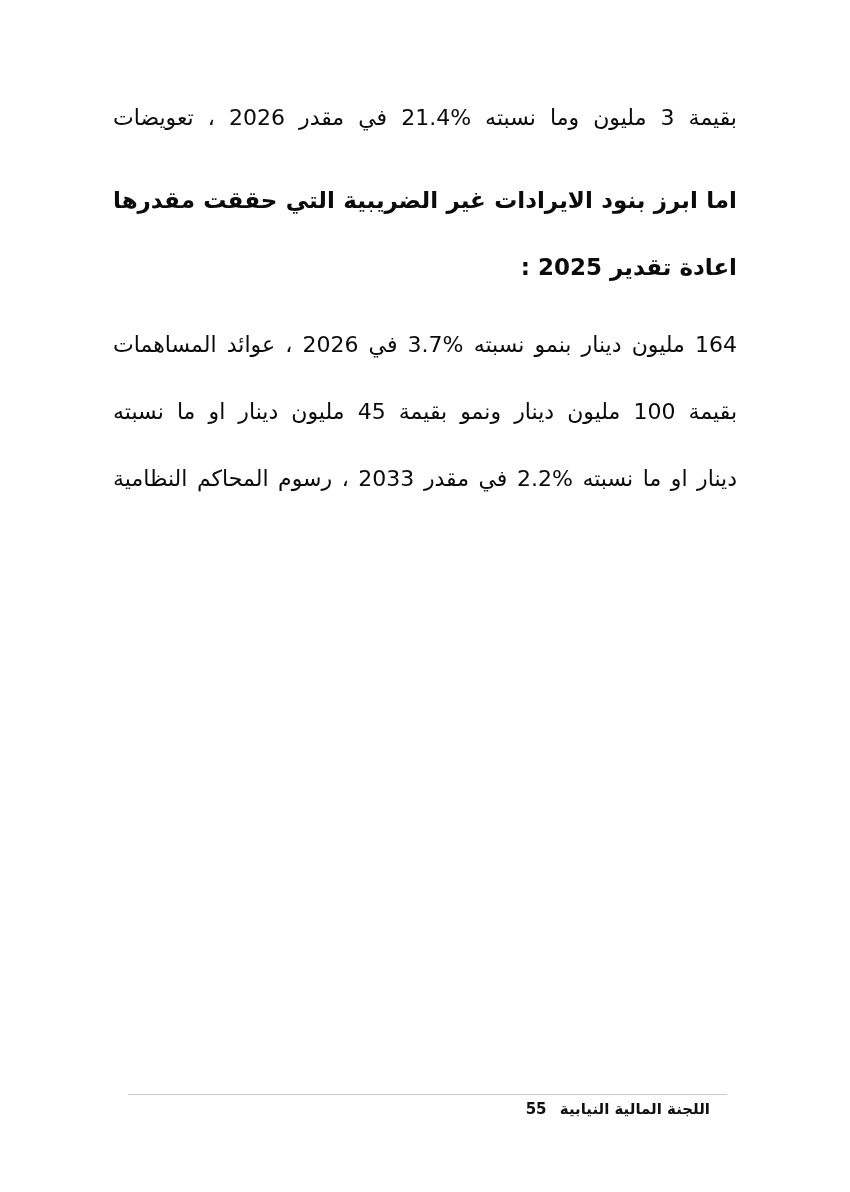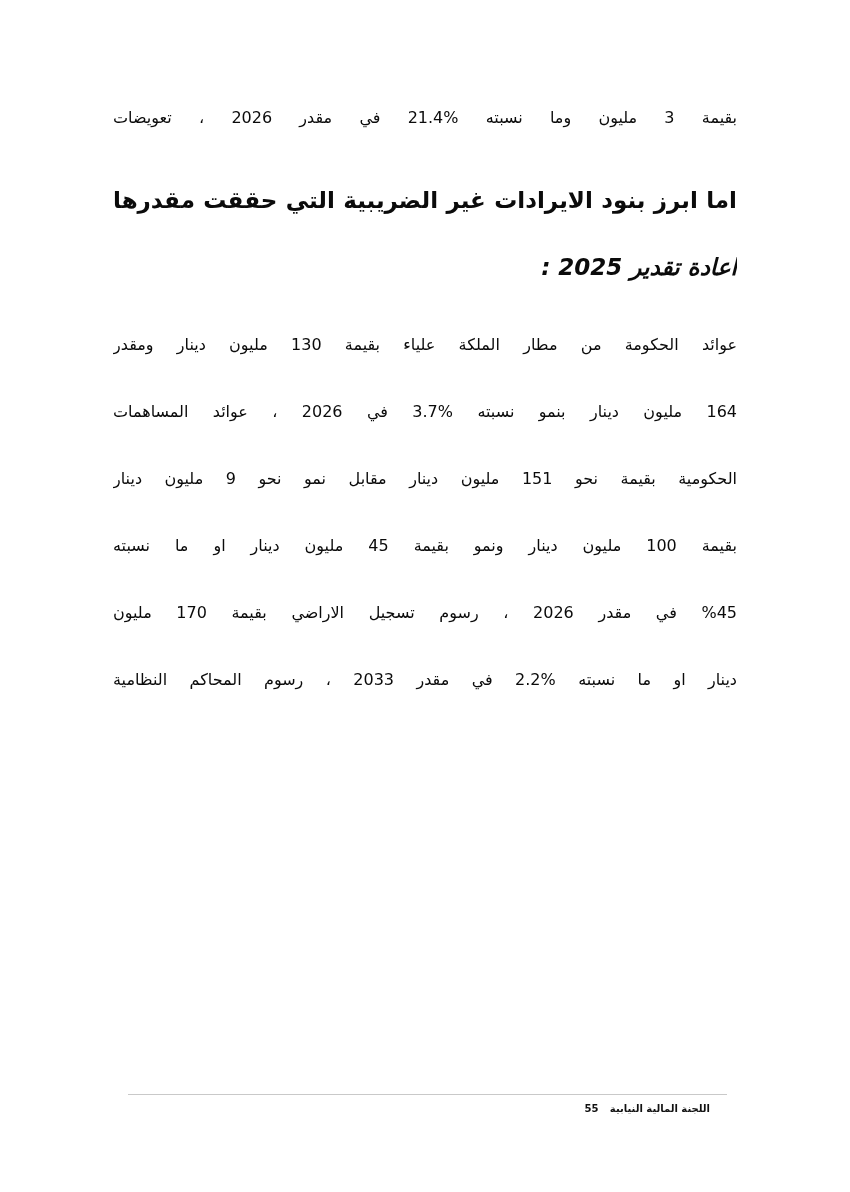--- a/index.html
+++ b/index.html
@@ -24,54 +24,53 @@
   .content {
     position: absolute;
     top: 84px;
     right: 113px;
     left: 113px;
   }
   .para { margin: 0; }
   .line {
     line-height: 67px;
     height: 67px;
-    font-size: 16px;
+    font-size: 22px;
     text-align: justify;
     text-align-last: justify;
     white-space: normal;
     overflow: hidden;
     direction: rtl;
     unicode-bidi: embed;
   }
   .para-heading { margin-top: 16px; }
   .para-heading .line {
     font-weight: bold;
     font-size: 23px;
   }
   .para-heading .line-short {
     text-align: left;
     text-align-last: right;
-    font-style: italic;
   }
   .para-body2 { margin-top: 10px; }
   .footer-rule {
     position: absolute;
     top: 1094px;
     right: 123px;
     left: 128px;
     height: 0;
     border-top: 1px solid #c9c9c9;
   }
   .footer {
     position: absolute;
     top: 1098px;
     right: 140px;
     left: 128px;
     text-align: right;
-    font-size: 10px;
+    font-size: 15px;
     font-weight: bold;
     color: #111111;
     line-height: 22px;
     direction: rtl;
   }
   .footer .page-num { margin-right: 8px; }
 </style>
 </head>
 <body>
 
@@ -82,25 +81,22 @@
     <div class="para para-intro">
       <div class="line">بقيمة 3 مليون وما نسبته %21.4 في مقدر 2026 ، تعويضات</div>
     </div>
 
     <div class="para para-heading">
       <div class="line">اما ابرز بنود الايرادات غير الضريبية التي حققت مقدرها لدى</div>
       <div class="line line-short">اعادة تقدير 2025 :</div>
     </div>
 
     <div class="para para-body2">
-      <div class="line">عوائد الحكومة من مطار الملكة علياء بقيمة 130 مليون دينار ومقدر</div>
       <div class="line">164 مليون دينار بنمو نسبته %3.7 في 2026 ، عوائد المساهمات</div>
-      <div class="line">الحكومية بقيمة نحو 151 مليون دينار مقابل نمو نحو 9 مليون دينار</div>
       <div class="line">بقيمة 100 مليون دينار ونمو بقيمة 45 مليون دينار او ما نسبته</div>
-      <div class="line">%45 في مقدر 2026 ، رسوم تسجيل الاراضي بقيمة 170 مليون</div>
       <div class="line">دينار او ما نسبته %2.2 في مقدر 2033 ، رسوم المحاكم النظامية</div>
     </div>
 
   </div>
 
   <div class="footer-rule"></div>
 
   <div class="footer">
     <span>اللجنة المالية النيابية</span>
     <span class="page-num">55</span>

